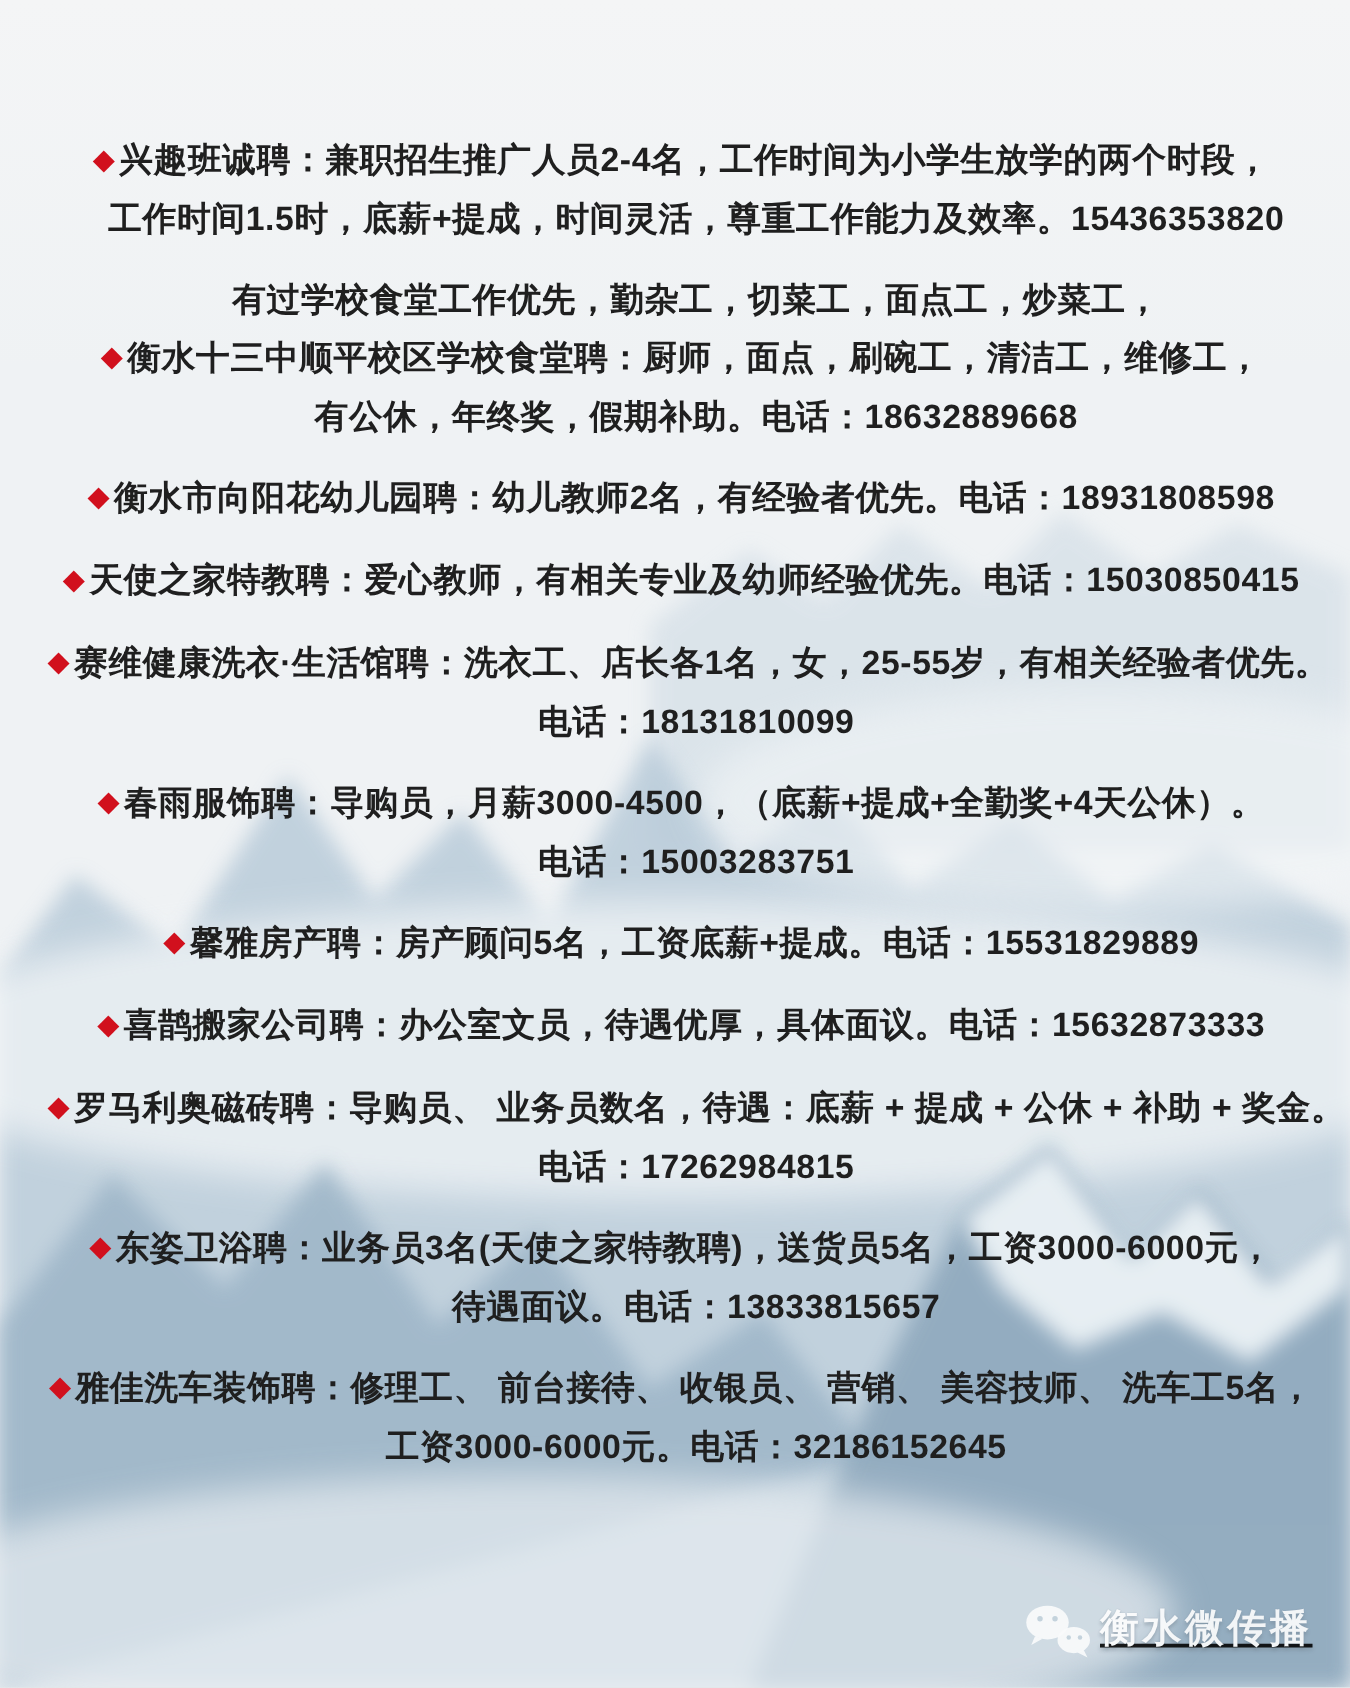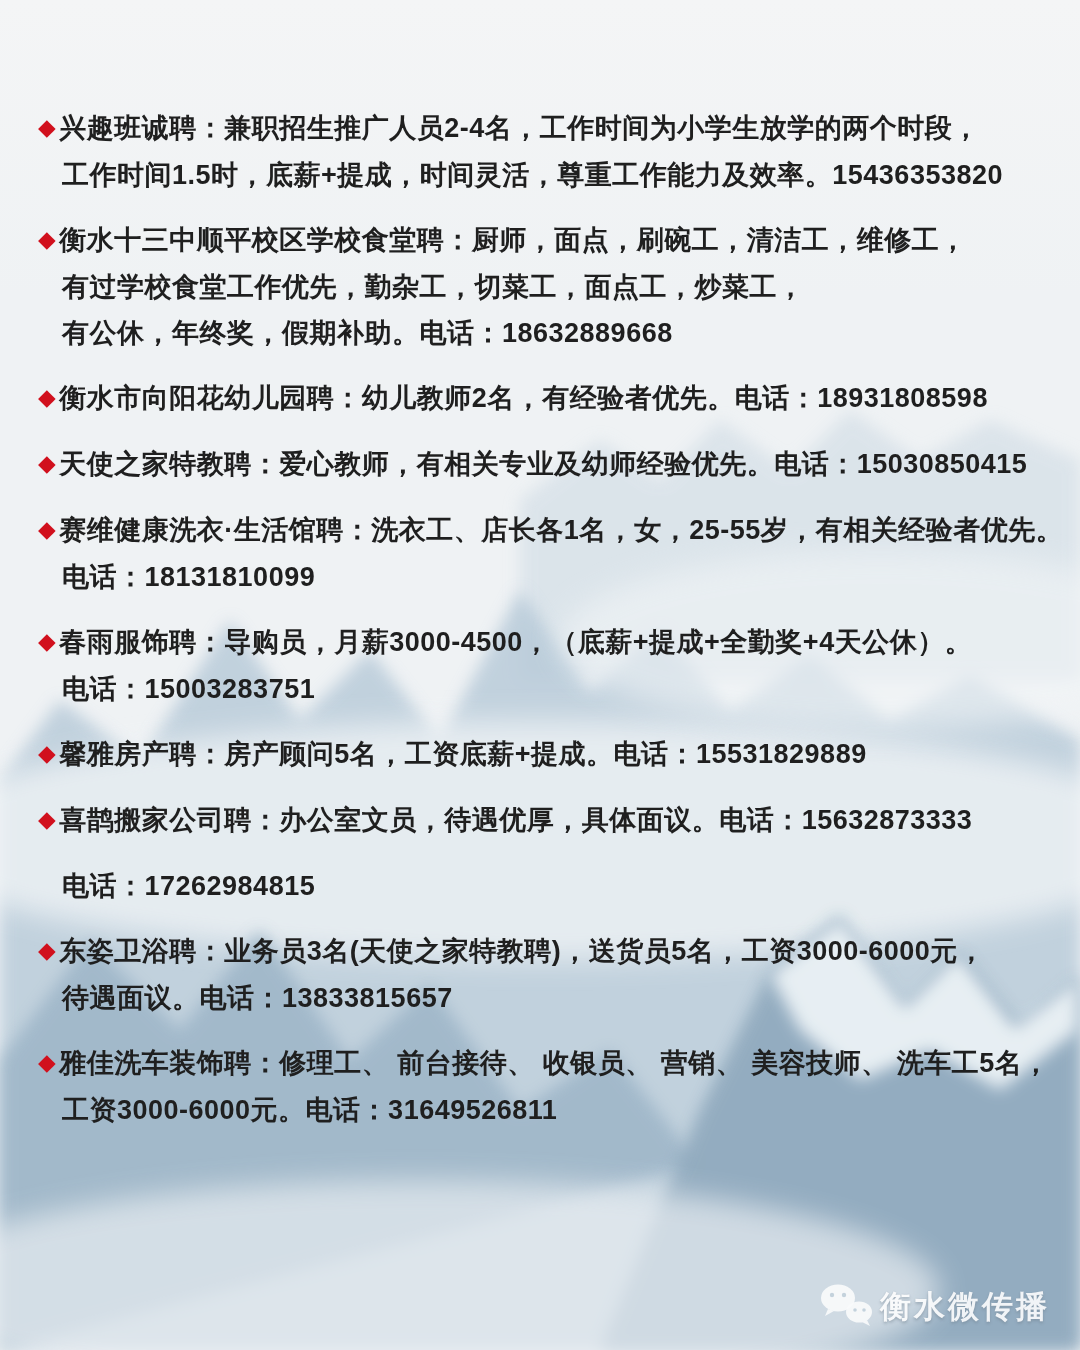--- a/index.html
+++ b/index.html
@@ -8,31 +8,31 @@
     background:#eff2f4;
     font-family:"Liberation Sans","DejaVu Sans",sans-serif;
   }
   svg.bg { position:absolute; left:0; top:0; width:1080px; height:1350px; }
   .content {
     position:absolute; left:38px; top:105px; width:1014px;
     display:flex; flex-direction:column; gap:19px;
   }
   .listing {
     font-size:27px; line-height:46px; font-weight:700;
-    color:var(--ink,#1f1f1f); letter-spacing:0.5px;
+    color:var(--ink,#1f1f1f); letter-spacing:0.5px;text-align:center;
   }
   .line { white-space:nowrap; }
   .cont { padding-left:24px; }
   .bullet {
     color:var(--red,#d1101d); font-size:23px; margin-right:3px;
     display:inline-block; transform:translateY(-2px);
   }
   .watermark {
     position:absolute; right:30px; bottom:22px;
-    display:flex; align-items:flex-end; gap:4px; opacity:.88;
+    display:flex; align-items:flex-start; gap:4px; opacity:.88;text-decoration:underline;
   }
   .wm-text {
     color:var(--wm,#ffffff); font-size:31px; font-weight:700; letter-spacing:3px;
     text-shadow:0 2px 3px rgba(110,125,140,.5), 0 0 1px rgba(140,155,170,.6);
   }
 </style>
 </head>
 <body>
 
 <div class="canvas">
@@ -72,24 +72,24 @@
 
   <div class="content">
     <div class="listing">
       <div class="line first-line">
         <span class="bullet">◆</span><span>兴趣班诚聘：兼职招生推广人员2-4名，工作时间为小学生放学的两个时段，</span>
       </div>
     <div class="line cont">工作时间1.5时，底薪+提成，时间灵活，尊重工作能力及效率。15436353820</div>
       </div>
 
     <div class="listing">
-      <div class="line first-line">
+      <div class="line cont">有过学校食堂工作优先，勤杂工，切菜工，面点工，炒菜工，</div>
+    <div class="line first-line">
         <span class="bullet">◆</span><span>衡水十三中顺平校区学校食堂聘：厨师，面点，刷碗工，清洁工，维修工，</span>
       </div>
-    <div class="line cont">有过学校食堂工作优先，勤杂工，切菜工，面点工，炒菜工，</div>
         <div class="line cont">有公休，年终奖，假期补助。电话：18632889668</div>
       </div>
 
     <div class="listing">
       <div class="line first-line">
         <span class="bullet">◆</span><span>衡水市向阳花幼儿园聘：幼儿教师2名，有经验者优先。电话：18931808598</span>
       </div>
     </div>
 
     <div class="listing">
@@ -119,35 +119,38 @@
     </div>
 
 
     <div class="listing">
       <div class="line first-line">
         <span class="bullet">◆</span><span>喜鹊搬家公司聘：办公室文员，待遇优厚，具体面议。电话：15632873333</span>
       </div>
     </div>
 
     <div class="listing">
+      <div class="line first-line">
+        <span class="bullet">◆</span><span>罗马利奥磁砖聘：导购员、 业务员数名，待遇：底薪 + 提成 + 公休 + 补助 + 奖金。</span>
+      </div>
     <div class="line cont">电话：17262984815</div>
       </div>
 
     <div class="listing">
       <div class="line first-line">
         <span class="bullet">◆</span><span>东姿卫浴聘：业务员3名(天使之家特教聘)，送货员5名，工资3000-6000元，</span>
       </div>
     <div class="line cont">待遇面议。电话：13833815657</div>
       </div>
 
     <div class="listing">
       <div class="line first-line">
         <span class="bullet">◆</span><span>雅佳洗车装饰聘：修理工、 前台接待、 收银员、 营销、 美容技师、 洗车工5名，</span>
       </div>
-    <div class="line cont">工资3000-6000元。电话：31649526811</div>
+    <div class="line cont">工资3000-6000元。电话：32186152645</div>
       </div>
 
   </div>
 
   <div class="watermark">
     <svg width="58" height="46" viewBox="0 0 58 46" aria-hidden="true">
       <ellipse cx="20" cy="16" rx="17" ry="13.5" fill="#ffffff" opacity="0.92"></ellipse>
       <path d="M10,27 L7,34 L16,29 Z" fill="#ffffff" opacity="0.92"></path>
       <circle cx="14" cy="13" r="2.2" fill="#c3d2dc"></circle>
       <circle cx="26" cy="13" r="2.2" fill="#c3d2dc"></circle>

